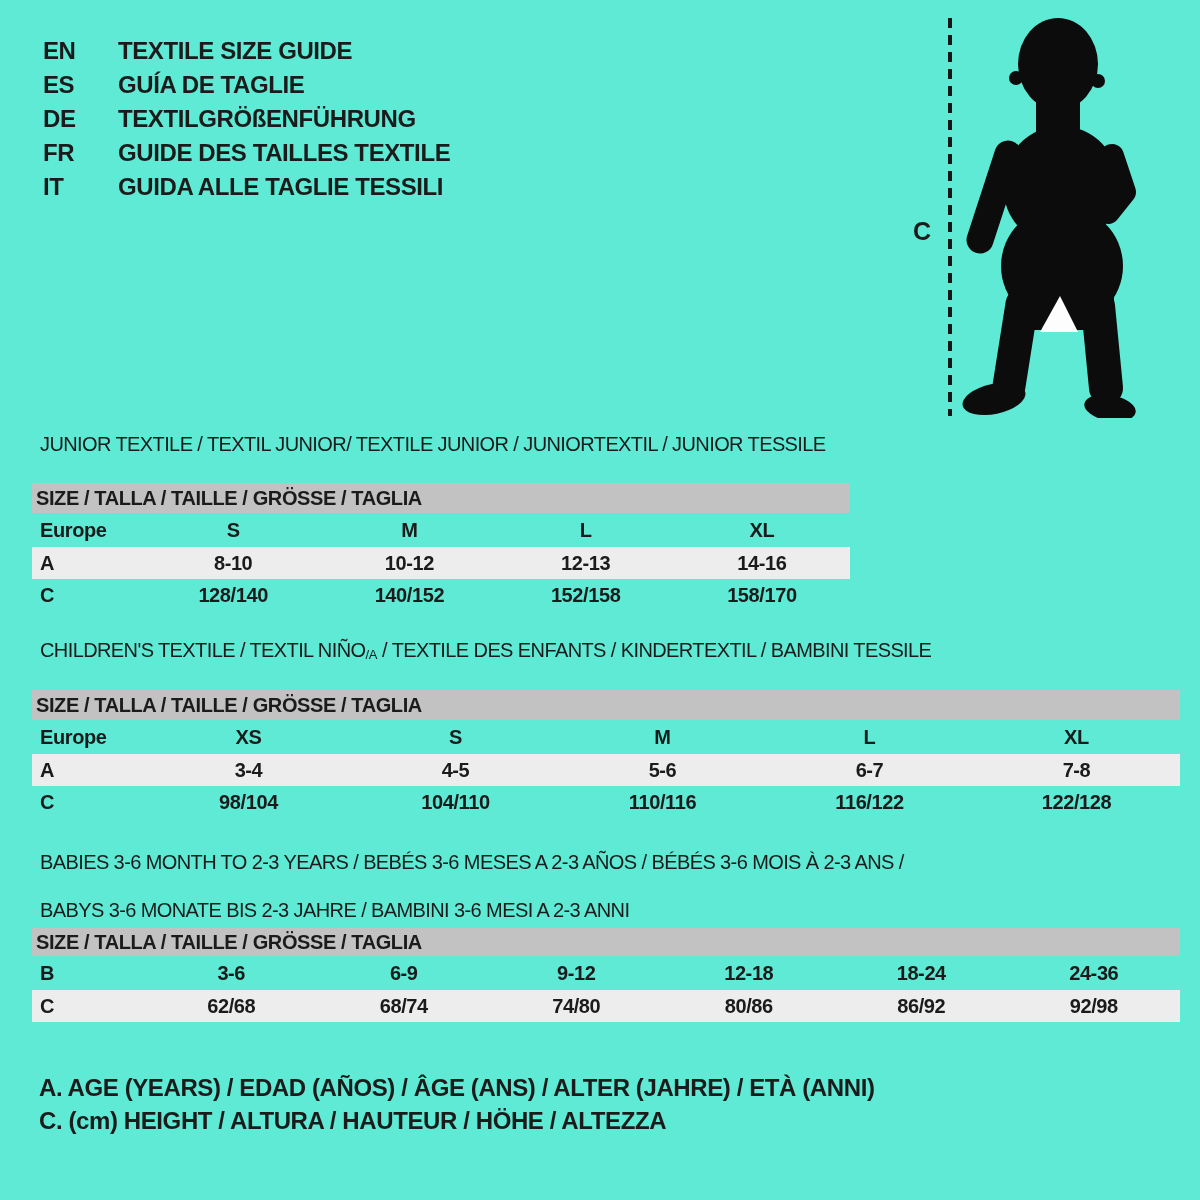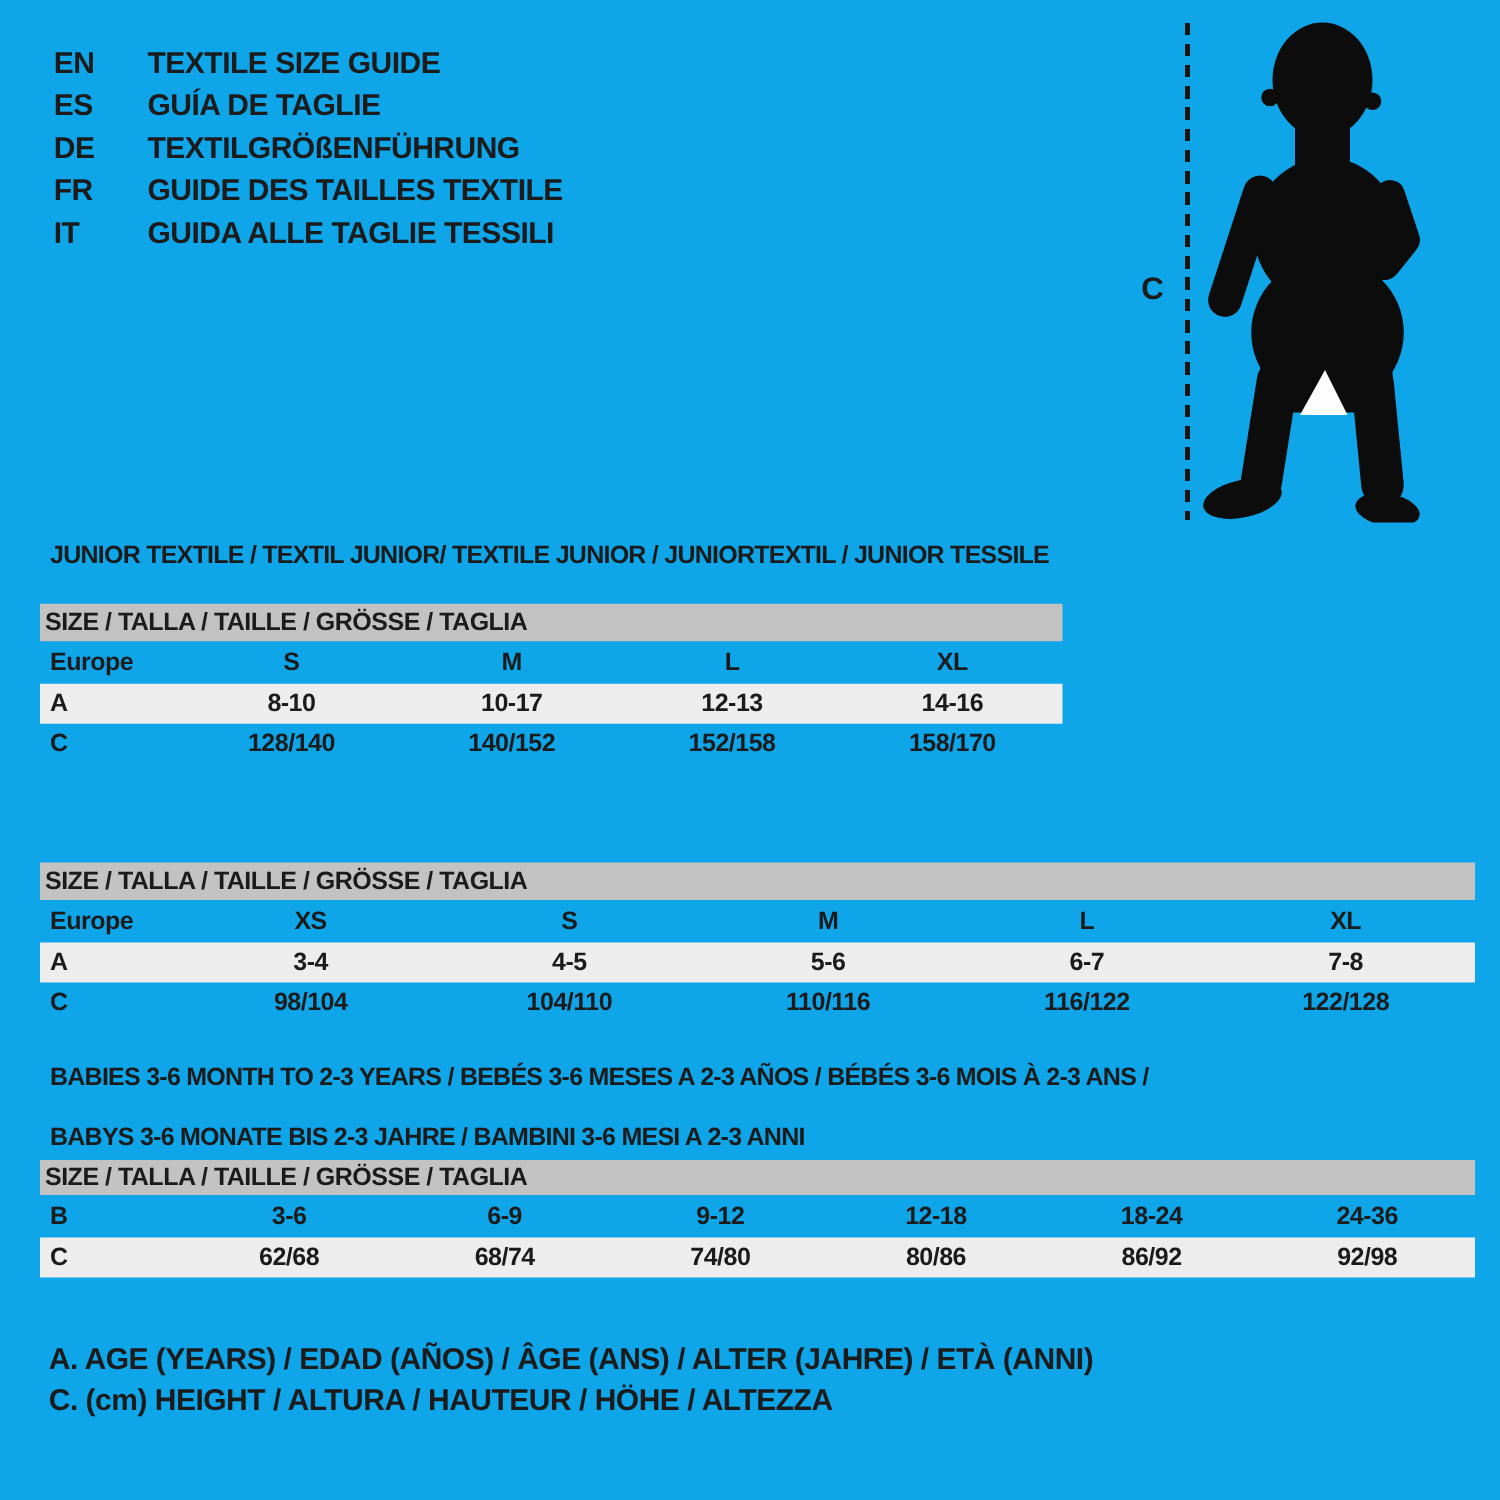--- a/index.html
+++ b/index.html
@@ -3,40 +3,40 @@
 <meta charset="utf-8">
 <style>
   html,body{margin:0;padding:0;}
   body{
     width:1200px;height:1200px;
     background:#fdfdfd;
     font-family:"Liberation Sans","DejaVu Sans",sans-serif;
     color:#1b1b1b;
     -webkit-font-smoothing:antialiased;
   }
-  .canvas{position:relative;width:1200px;height:1200px;overflow:hidden;background:#0ea5e9;}
+  .canvas{position:relative;width:1200px;height:1200px;overflow:hidden;background:#5eead4;}
 
   
   .lang-block{position:absolute;left:43px;top:34px;}
   .lang-row{display:flex;height:34px;align-items:center;font-weight:700;font-size:24px;letter-spacing:-0.4px;}
   .lang-code{width:75px;}
   .lang-label{white-space:nowrap;}
 
   
   .measure-line{
     position:absolute;left:948px;top:18px;width:4px;height:398px;
     background:repeating-linear-gradient(to bottom,#161616 0 10px,transparent 10px 17px);
   }
   .measure-label{position:absolute;left:913px;top:217px;font-weight:700;font-size:25px;}
   .silhouette{position:absolute;left:962px;top:14px;width:184px;height:404px;}
 
   
   .section-title{
     position:absolute;left:40px;white-space:nowrap;
-    font-weight:700;font-size:20px;letter-spacing:-0.6px;text-align:right;
+    font-weight:400;font-size:20px;letter-spacing:-0.6px;text-align:right;
   }
   .title-sub{font-size:13px;vertical-align:-2px;letter-spacing:-0.3px;}
 
   
   .size-table{position:absolute;left:32px;font-weight:700;font-size:20px;letter-spacing:-0.4px;}
   .tbl-bar{
     background:#c2c2c2;display:flex;align-items:center;
     padding-left:4px;white-space:nowrap;
   }
   .t-row{display:flex;align-items:center;}
@@ -121,33 +121,34 @@
     <div class="t-row h34">
       <span class="t-lbl">Europe</span>
       <span class="t-cell">S</span>
       <span class="t-cell">M</span>
       <span class="t-cell">L</span>
       <span class="t-cell">XL</span>
     </div>
     <div class="t-row h32 shaded">
       <span class="t-lbl">A</span>
       <span class="t-cell">8-10</span>
-      <span class="t-cell">10-17</span>
+      <span class="t-cell">10-12</span>
       <span class="t-cell">12-13</span>
       <span class="t-cell">14-16</span>
     </div>
     <div class="t-row h32">
       <span class="t-lbl">C</span>
       <span class="t-cell">128/140</span>
       <span class="t-cell">140/152</span>
       <span class="t-cell">152/158</span>
       <span class="t-cell">158/170</span>
     </div>
   </div>
 
+  <div class="section-title" style="top:639px;"><span>CHILDREN'S TEXTILE / TEXTIL NIÑO</span><span class="title-sub">/A</span><span> / TEXTILE DES ENFANTS / KINDERTEXTIL / BAMBINI TESSILE</span></div>
 
   <div class="size-table wide-table children-table">
     <div class="tbl-bar h30">
       <span>SIZE / TALLA / TAILLE / GRÖSSE / TAGLIA</span>
     </div>
     <div class="t-row h34">
       <span class="t-lbl">Europe</span>
       <span class="t-cell">XS</span>
       <span class="t-cell">S</span>
       <span class="t-cell">M</span>

